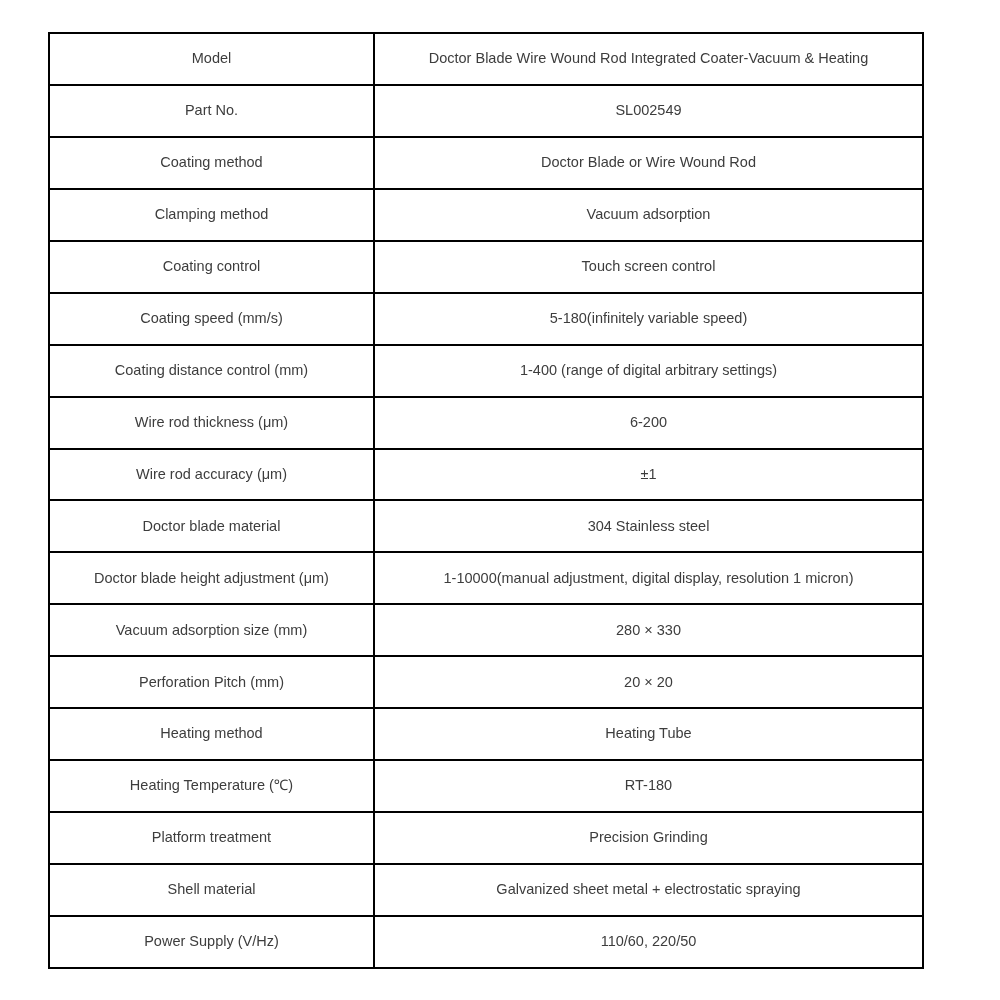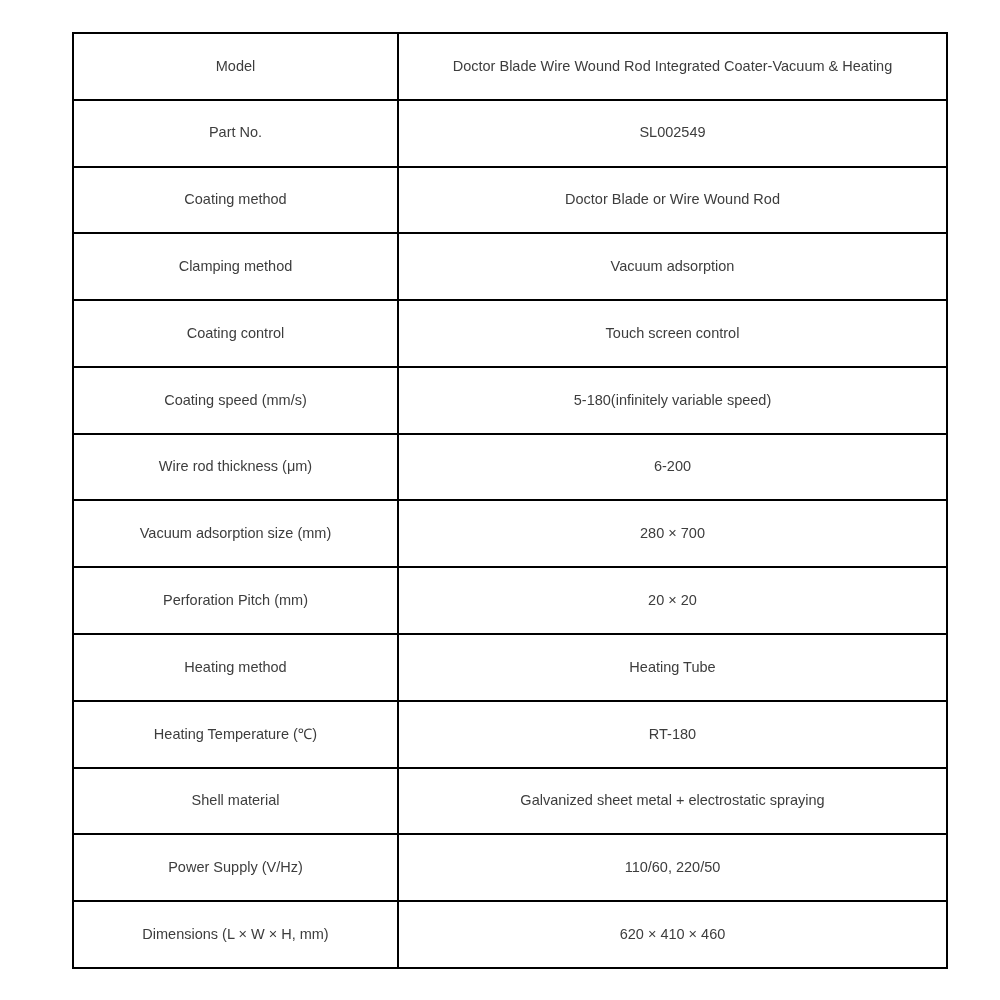--- a/index.html
+++ b/index.html
@@ -12,21 +12,21 @@
     font-family: "Liberation Sans", sans-serif;
   }
   .page {
     position: relative;
     width: 1000px;
     height: 1000px;
     background: #ffffff;
   }
   table.spec-table {
     position: absolute;
-    left: 72px;
+    left: 48px;
     top: 32px;
     width: 874px;
     height: 937px;
     border-collapse: collapse;
     table-layout: fixed;
   }
   table.spec-table td {
     border: 2px solid #000000;
     text-align: center;
     vertical-align: middle;
@@ -69,46 +69,62 @@
         </tr>
         <tr>
           <td>Coating control</td>
           <td>Touch screen control</td>
         </tr>
         <tr>
           <td>Coating speed (mm/s)</td>
           <td>5-180(infinitely variable speed)</td>
         </tr>
         <tr>
+          <td>Coating distance control (mm)</td>
+          <td>1-400 (range of digital arbitrary settings)</td>
+        </tr>
+        <tr>
           <td>Wire rod thickness (μm)</td>
           <td>6-200</td>
         </tr>
         <tr>
+          <td>Wire rod accuracy (μm)</td>
+          <td>±1</td>
+        </tr>
+        <tr>
+          <td>Doctor blade material</td>
+          <td>304 Stainless steel</td>
+        </tr>
+        <tr>
+          <td>Doctor blade height adjustment (μm)</td>
+          <td>1-10000(manual adjustment, digital display, resolution 1 micron)</td>
+        </tr>
+        <tr>
           <td>Vacuum adsorption size (mm)</td>
-          <td>280 × 700</td>
+          <td>280 × 330</td>
         </tr>
         <tr>
           <td>Perforation Pitch (mm)</td>
           <td>20 × 20</td>
         </tr>
         <tr>
           <td>Heating method</td>
           <td>Heating Tube</td>
         </tr>
         <tr>
           <td>Heating Temperature (℃)</td>
           <td>RT-180</td>
         </tr>
         <tr>
+          <td>Platform treatment</td>
+          <td>Precision Grinding</td>
+        </tr>
+        <tr>
           <td>Shell material</td>
           <td>Galvanized sheet metal + electrostatic spraying</td>
         </tr>
         <tr>
           <td>Power Supply (V/Hz)</td>
           <td>110/60, 220/50</td>
         </tr>
-        <tr>
-          <td>Dimensions (L × W × H, mm)</td>
-          <td>620 × 410 × 460</td>
-        </tr>
       </tbody>
   </table>
 </div>
 
 </body></html>

